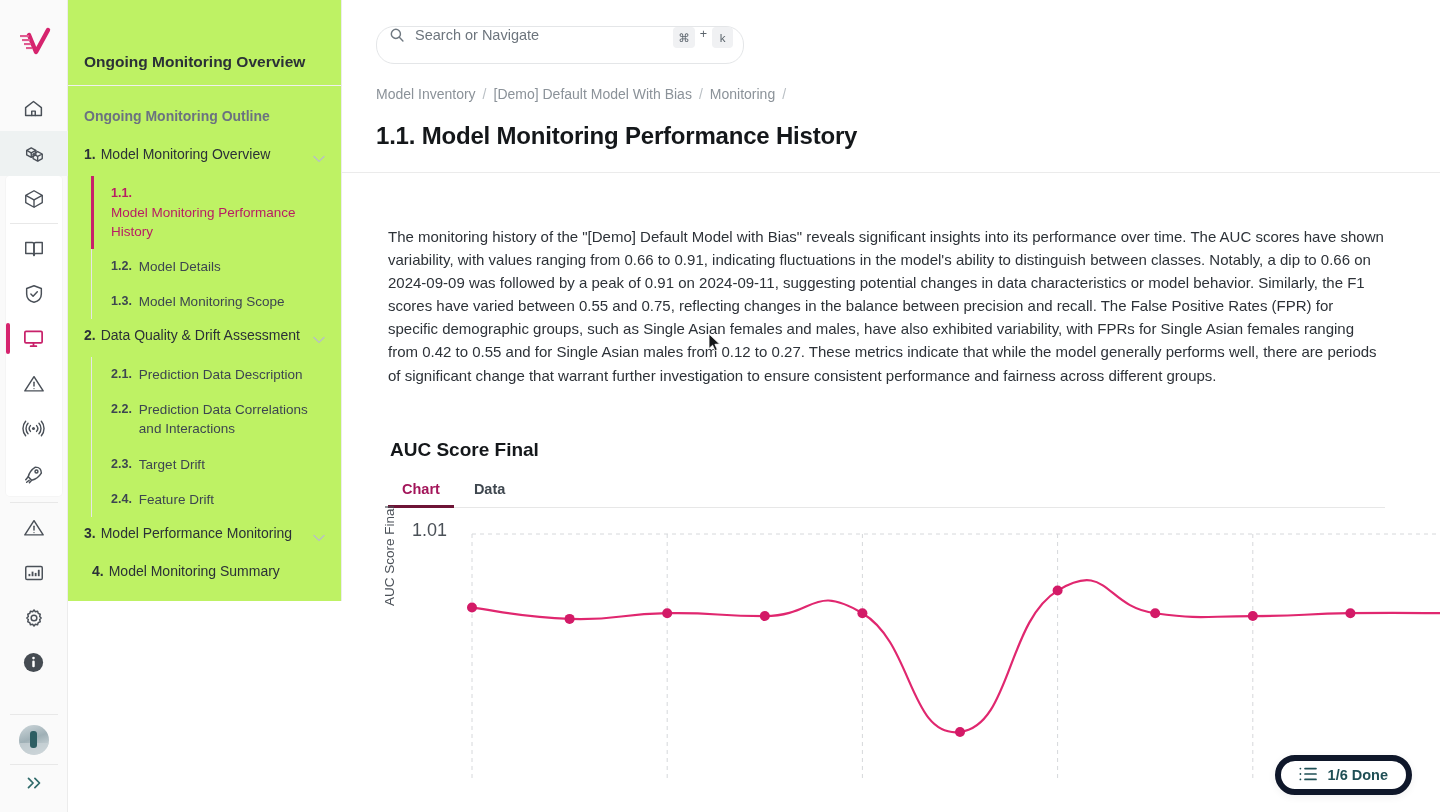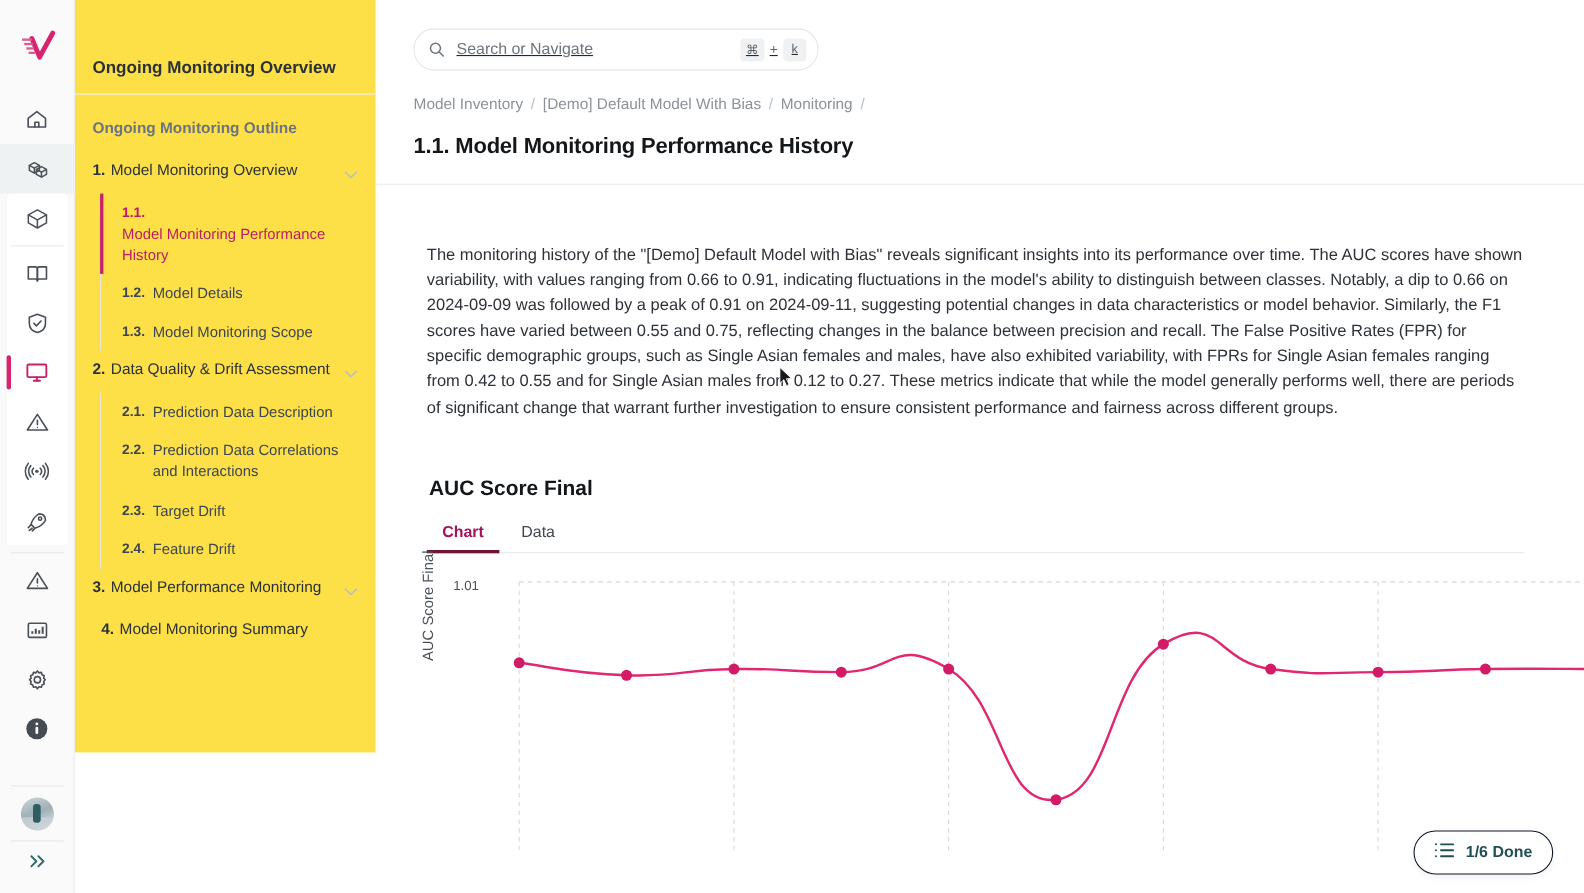--- a/index.html
+++ b/index.html
@@ -57,22 +57,22 @@
     background: #2e5e63;
   }
   .avatar::before {
     content: ""; position: absolute; left: 0; bottom: 0;
     width: 30px; height: 12px; background: rgba(200,210,214,.75);
   }
   .rail-bottom { padding-bottom: 14px; }
 
   
   .outline {
-    width: 274px; flex: 0 0 274px; height: 684px;
-    background: #fde047;
+    width: 274px; flex: 0 0 274px; height: 601px;
+    background: #bef264;
     border-right: 1px solid #ececec;
     overflow: hidden;
   }
   .outline-title {
     font-size: 15.5px; font-weight: 700; color: #2b3137;
     padding: 0 16px; height: 86px; display: flex; align-items: flex-end;
     padding-bottom: 14px;
     border-bottom: 1px solid #f0f0f0;
   }
   .outline-body { padding: 22px 0 0 0; }
@@ -104,79 +104,78 @@
   .sub.selected .num, .sub.selected .txt { color: #b81d63; }
   .sec.level-top { padding-left: 16px; }
   .sec.plain { padding-left: 24px; }
 
   
   .main { flex: 1 1 auto; height: 812px; position: relative; background: #fff; overflow: hidden; }
   .topbar { height: 86px; padding: 26px 0 0 34px; }
   .search {
     width: 368px; height: 38px;
     border: 1px solid #e4e6e8; border-radius: 18px;
-    display: flex; align-items: center; padding: 0 10px 0 12px;
+    display: flex; align-items: flex-start; padding: 0 10px 0 12px;
     background: #fff;
-    text-decoration: underline;
   }
   .search .sicon { color: #6f7880; display: flex; margin-right: 10px; }
   .search .sph { flex: 1 1 auto; font-size: 14.5px; color: #6d757d; }
   .kbd {
     display: inline-flex; align-items: center; justify-content: center;
     min-width: 21px; height: 21px; padding: 0 5px;
     background: #f0f1f3; border-radius: 4px;
     font-size: 11.5px; color: #5b646c;
   }
   .kbplus { font-size: 12.5px; color: #5b646c; margin: 0 5px; }
 
   .header-block { padding: 0 0 0 34px; border-bottom: 1px solid #ebebeb; padding-bottom: 22px; }
   .crumbs { font-size: 14px; color: #8b9299; display: flex; align-items: center; gap: 7px; flex-wrap: wrap; }
   .crumbs .c { cursor: pointer; }
   .crumbs .sl { color: #b9bfc4; }
-  .page-title { font-size: 20px; font-weight: 700; color: #14171a; margin-top: 20px; letter-spacing: -0.2px; }
+  .page-title { font-size: 24px; font-weight: 700; color: #14171a; margin-top: 20px; letter-spacing: -0.2px; }
 
   .content { padding: 0 55px 0 46px; }
   .para {
     margin-top: 52px;
     font-size: 15px; line-height: 1.54; color: #2d3238;
     max-width: 1010px;
   }
   .chart-block { margin-top: 52px; }
   .chart-title { font-size: 19px; font-weight: 700; color: #14171a; margin-left: 2px; }
   .tabs {
     display: flex; gap: 6px; margin-top: 16px;
     border-bottom: 1px solid #e7e7e7;
   }
   .tab {
     padding: 4px 14px 10px 14px; font-size: 14.5px; color: #3f474f;
-    cursor: pointer; position: relative; font-weight: 400;
+    cursor: pointer; position: relative; font-weight: 700;
   }
   .tab.active { color: #a3155a; font-weight: 700; text-align: center; }
   .tab.active::after {
     content: ""; position: absolute; left: 0; right: 0; bottom: -1px;
     height: 3px; background: #6e1436;
   }
   .plot-wrap { position: relative; height: 262px; margin-top: 12px; }
   .ylabel {
     position: absolute; left: -6px; top: 86px;
     transform: rotate(-90deg); transform-origin: left top;
     font-size: 13.5px; color: #4b5158; white-space: nowrap;
   }
   .ytick {
-    position: absolute; left: 24px; top: 10px;
-    font-size: 12px; color: #4b5158;
+    position: absolute; left: 24px; top: 0;
+    font-size: 18px; color: #4b5158;
   }
   .plot { position: absolute; left: 72px; top: 0; right: 6px; height: 262px; }
   .plot svg { display: block; }
 
   
   .done-pill {
     position: absolute; right: 28px; bottom: 17px;
     height: 40px; padding: 0 18px;
-    background: #ffffff; border: 1px solid #0f172a; border-radius: 22px;
+    background: #ffffff; border: 6px solid #0f172a; border-radius: 22px;
     display: flex; align-items: center; gap: 11px;
     font-size: 14.5px; font-weight: 700; color: #1f4f55;
     box-shadow: 0 2px 8px rgba(0,0,0,0.06);
     cursor: pointer;
   }
   .cursor-arrow { position: absolute; left: 366px; top: 333px; }
 </style>
 </head>
 <body>
 

